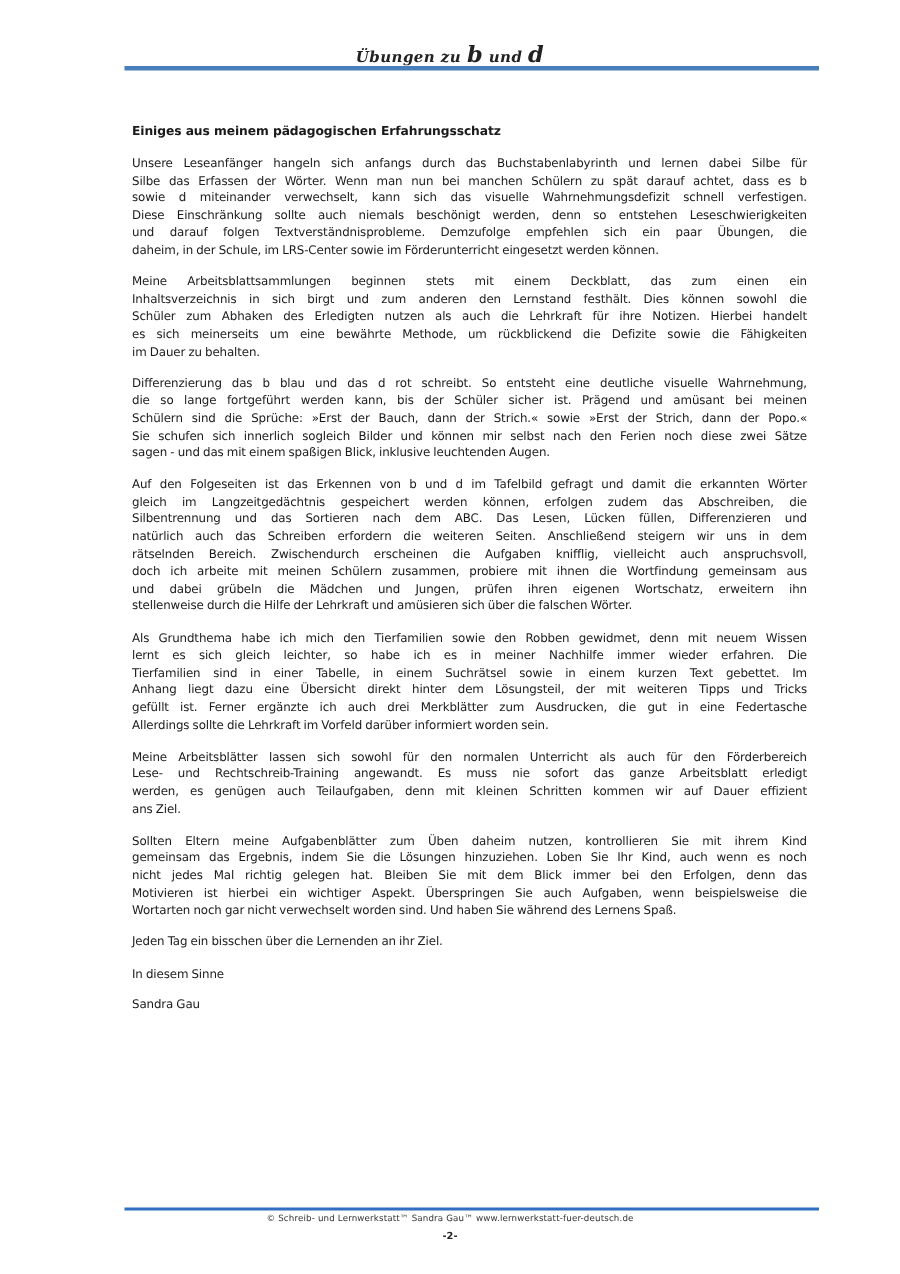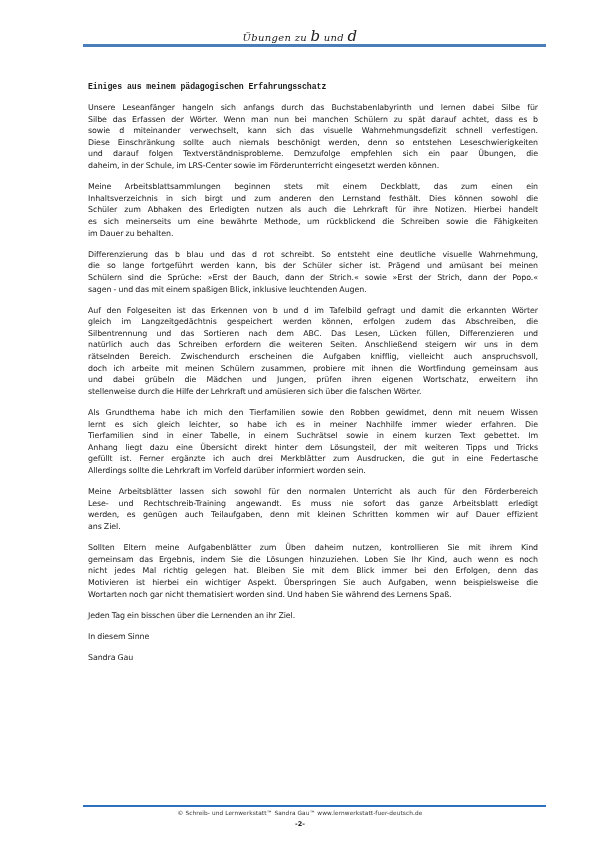--- a/index.html
+++ b/index.html
@@ -1,23 +1,23 @@
 <!DOCTYPE html>
 <html><head>
   <meta charset="utf-8">
   <style>
     html, body { margin: 0; padding: 0; background: #ffffff; }
     body { width: 600px; height: 849px; position: relative; overflow: hidden; font-family: "DejaVu Sans", sans-serif; color: #1a1a1a; }
-    .header-title { position: absolute; top: 27px; left: 0; width: 600px; text-align: center; font-family: "DejaVu Serif", serif; font-style: italic; font-size: 10px; color: #222; letter-spacing: 0.3px; }
+    .header-title { position: absolute; top: 27px; left: 0; width: 600px; text-align: center; font-family: "DejaVu Serif", serif; font-style: italic; font-size: 10px; color: #222; letter-spacing: 0.3px; font-weight: bold; }
     .header-title .big { font-size: 15px; font-style: italic; }
     .rule { position: absolute; left: 83px; width: 463px; height: 3px; background: #4a7ebb; }
     .rule.top { top: 44px; }
     .rule.bottom { top: 805px; height: 2px; background: #2f6fbf; }
     .content { position: absolute; left: 88px; top: 82px; width: 450px; }
-    .heading { font-weight: bold; font-size: 8.2px; margin: 0 0 11px 0; letter-spacing: -0.05px; font-family: Liberation Mono, monospace; }
+    .heading { font-weight: bold; font-size: 8.2px; margin: 0 0 11px 0; letter-spacing: -0.05px; }
     .para { margin: 0 0 9.6px 0; }
     .line { font-size: 7.9px; line-height: 11.6px; white-space: nowrap; text-align: justify; text-align-last: justify; letter-spacing: -0.08px; word-spacing: -0.3px; }
     .line.last { text-align-last: left; }
     .closing .line { margin-bottom: 9.2px; }
     .footer-text { position: absolute; top: 810px; left: 0; width: 600px; text-align: center; font-size: 5.8px; color: #333; letter-spacing: 0.1px; }
     .page-num { position: absolute; top: 820px; left: 0; width: 600px; text-align: center; font-size: 6.5px; font-weight: bold; color: #222; }
   </style>
 </head>
 <body>
 
@@ -34,27 +34,28 @@
         <div class="line">Silbe das Erfassen der Wörter. Wenn man nun bei manchen Schülern zu spät darauf achtet, dass es b</div>
         <div class="line">sowie d miteinander verwechselt, kann sich das visuelle Wahrnehmungsdefizit schnell verfestigen.</div>
         <div class="line">Diese Einschränkung sollte auch niemals beschönigt werden, denn so entstehen Leseschwierigkeiten</div>
         <div class="line">und darauf folgen Textverständnisprobleme. Demzufolge empfehlen sich ein paar Übungen, die</div>
         <div class="line last">daheim, in der Schule, im LRS-Center sowie im Förderunterricht eingesetzt werden können.</div>
       </div>
       <div class="para">
         <div class="line">Meine Arbeitsblattsammlungen beginnen stets mit einem Deckblatt, das zum einen ein</div>
         <div class="line">Inhaltsverzeichnis in sich birgt und zum anderen den Lernstand festhält. Dies können sowohl die</div>
         <div class="line">Schüler zum Abhaken des Erledigten nutzen als auch die Lehrkraft für ihre Notizen. Hierbei handelt</div>
-        <div class="line">es sich meinerseits um eine bewährte Methode, um rückblickend die Schreiben sowie die Fähigkeiten</div>
+        <div class="line">es sich meinerseits um eine bewährte Methode, um rückblickend die Defizite sowie die Fähigkeiten</div>
         <div class="line last">im Dauer zu behalten.</div>
       </div>
       <div class="para">
         <div class="line">Differenzierung das b blau und das d rot schreibt. So entsteht eine deutliche visuelle Wahrnehmung,</div>
         <div class="line">die so lange fortgeführt werden kann, bis der Schüler sicher ist. Prägend und amüsant bei meinen</div>
         <div class="line">Schülern sind die Sprüche: »Erst der Bauch, dann der Strich.« sowie »Erst der Strich, dann der Popo.«</div>
+        <div class="line">Sie schufen sich innerlich sogleich Bilder und können mir selbst nach den Ferien noch diese zwei Sätze</div>
         <div class="line last">sagen - und das mit einem spaßigen Blick, inklusive leuchtenden Augen.</div>
       </div>
       <div class="para">
         <div class="line">Auf den Folgeseiten ist das Erkennen von b und d im Tafelbild gefragt und damit die erkannten Wörter</div>
         <div class="line">gleich im Langzeitgedächtnis gespeichert werden können, erfolgen zudem das Abschreiben, die</div>
         <div class="line">Silbentrennung und das Sortieren nach dem ABC. Das Lesen, Lücken füllen, Differenzieren und</div>
         <div class="line">natürlich auch das Schreiben erfordern die weiteren Seiten. Anschließend steigern wir uns in dem</div>
         <div class="line">rätselnden Bereich. Zwischendurch erscheinen die Aufgaben knifflig, vielleicht auch anspruchsvoll,</div>
         <div class="line">doch ich arbeite mit meinen Schülern zusammen, probiere mit ihnen die Wortfindung gemeinsam aus</div>
         <div class="line">und dabei grübeln die Mädchen und Jungen, prüfen ihren eigenen Wortschatz, erweitern ihn</div>
@@ -72,21 +73,21 @@
         <div class="line">Meine Arbeitsblätter lassen sich sowohl für den normalen Unterricht als auch für den Förderbereich</div>
         <div class="line">Lese- und Rechtschreib-Training angewandt. Es muss nie sofort das ganze Arbeitsblatt erledigt</div>
         <div class="line">werden, es genügen auch Teilaufgaben, denn mit kleinen Schritten kommen wir auf Dauer effizient</div>
         <div class="line last">ans Ziel.</div>
       </div>
       <div class="para">
         <div class="line">Sollten Eltern meine Aufgabenblätter zum Üben daheim nutzen, kontrollieren Sie mit ihrem Kind</div>
         <div class="line">gemeinsam das Ergebnis, indem Sie die Lösungen hinzuziehen. Loben Sie Ihr Kind, auch wenn es noch</div>
         <div class="line">nicht jedes Mal richtig gelegen hat. Bleiben Sie mit dem Blick immer bei den Erfolgen, denn das</div>
         <div class="line">Motivieren ist hierbei ein wichtiger Aspekt. Überspringen Sie auch Aufgaben, wenn beispielsweise die</div>
-        <div class="line last">Wortarten noch gar nicht thematisiert worden sind. Und haben Sie während des Lernens Spaß.</div>
+        <div class="line last">Wortarten noch gar nicht verwechselt worden sind. Und haben Sie während des Lernens Spaß.</div>
       </div>
       <div class="para">
         <div class="line last">Jeden Tag ein bisschen über die Lernenden an ihr Ziel.</div>
       </div>
     </div>
   <div id="closing" class="closing">
       <div class="line last">In diesem Sinne</div>
       <div class="line last">Sandra Gau</div>
     </div>
 </div>

